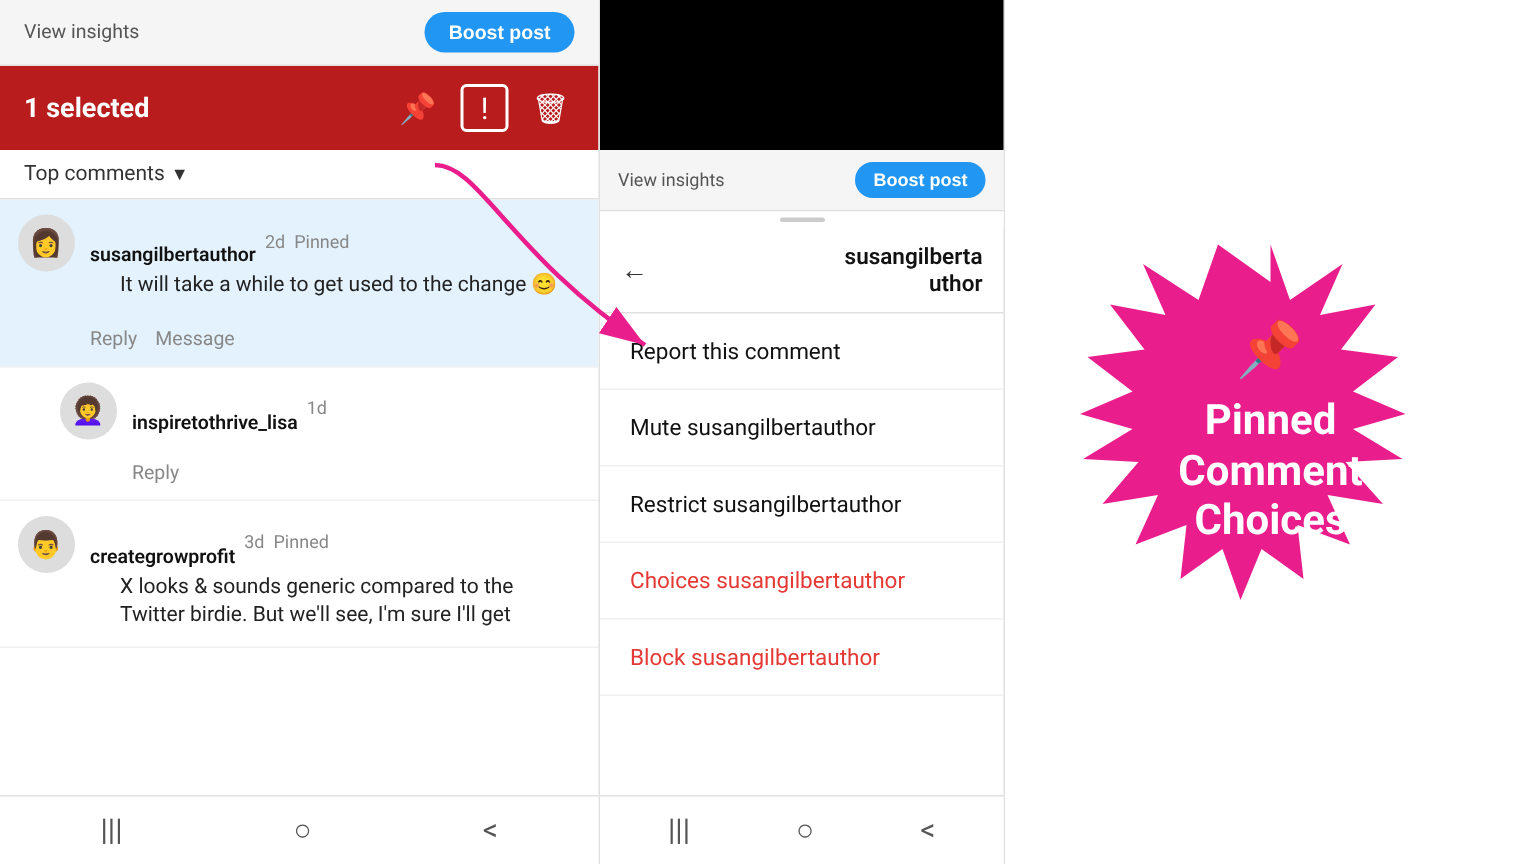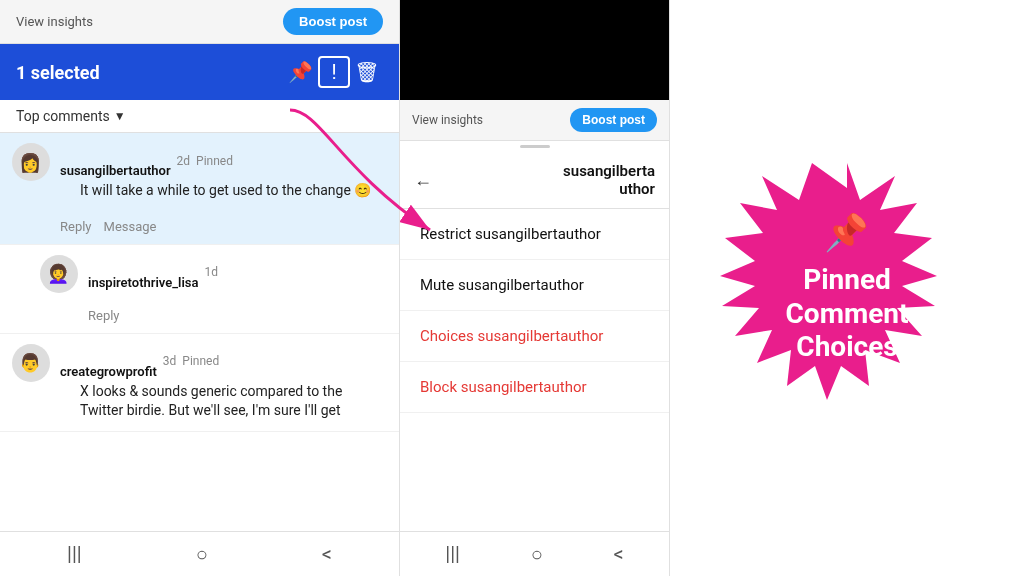--- a/index.html
+++ b/index.html
@@ -19,26 +19,26 @@
       height: 100%;
       background: #fff;
       border-right: 1px solid #e0e0e0;
       display: flex;
       flex-direction: column;
       overflow: hidden;
     }
 
     
     .selected-bar {
-      background: #1d4ed8;
+      background: #b91c1c;
       color: #fff;
       display: flex;
       align-items: center;
       padding: 12px 16px;
-      gap: 1px;
+      gap: 12px;
     }
     .selected-bar .selected-text {
       font-size: 18px;
       font-weight: bold;
       flex: 1;
     }
     .selected-bar .icon-btn {
       width: 32px;
       height: 32px;
       display: flex;
@@ -398,22 +398,23 @@
   <div style="text-align:center; padding: 4px; background:#fff;">
     <div style="width:30px; height:3px; background:#ccc; border-radius:2px; margin: 0 auto;"></div>
   </div>
 
   <div class="middle-nav">
     <span class="back-arrow">←</span>
     <div class="middle-username">susangilberta<br>uthor</div>
   </div>
 
   <div class="menu-list">
+    <div class="menu-item">Report this comment</div>
+    <div class="menu-item">Mute susangilbertauthor</div>
     <div class="menu-item">Restrict susangilbertauthor</div>
-    <div class="menu-item">Mute susangilbertauthor</div>
     <div class="menu-item red">Choices susangilbertauthor</div>
     <div class="menu-item red">Block susangilbertauthor</div>
   </div>
 
   <div class="nav-bar">
     <span>|||</span>
     <span>○</span>
     <span>&lt;</span>
   </div>
 </div>

